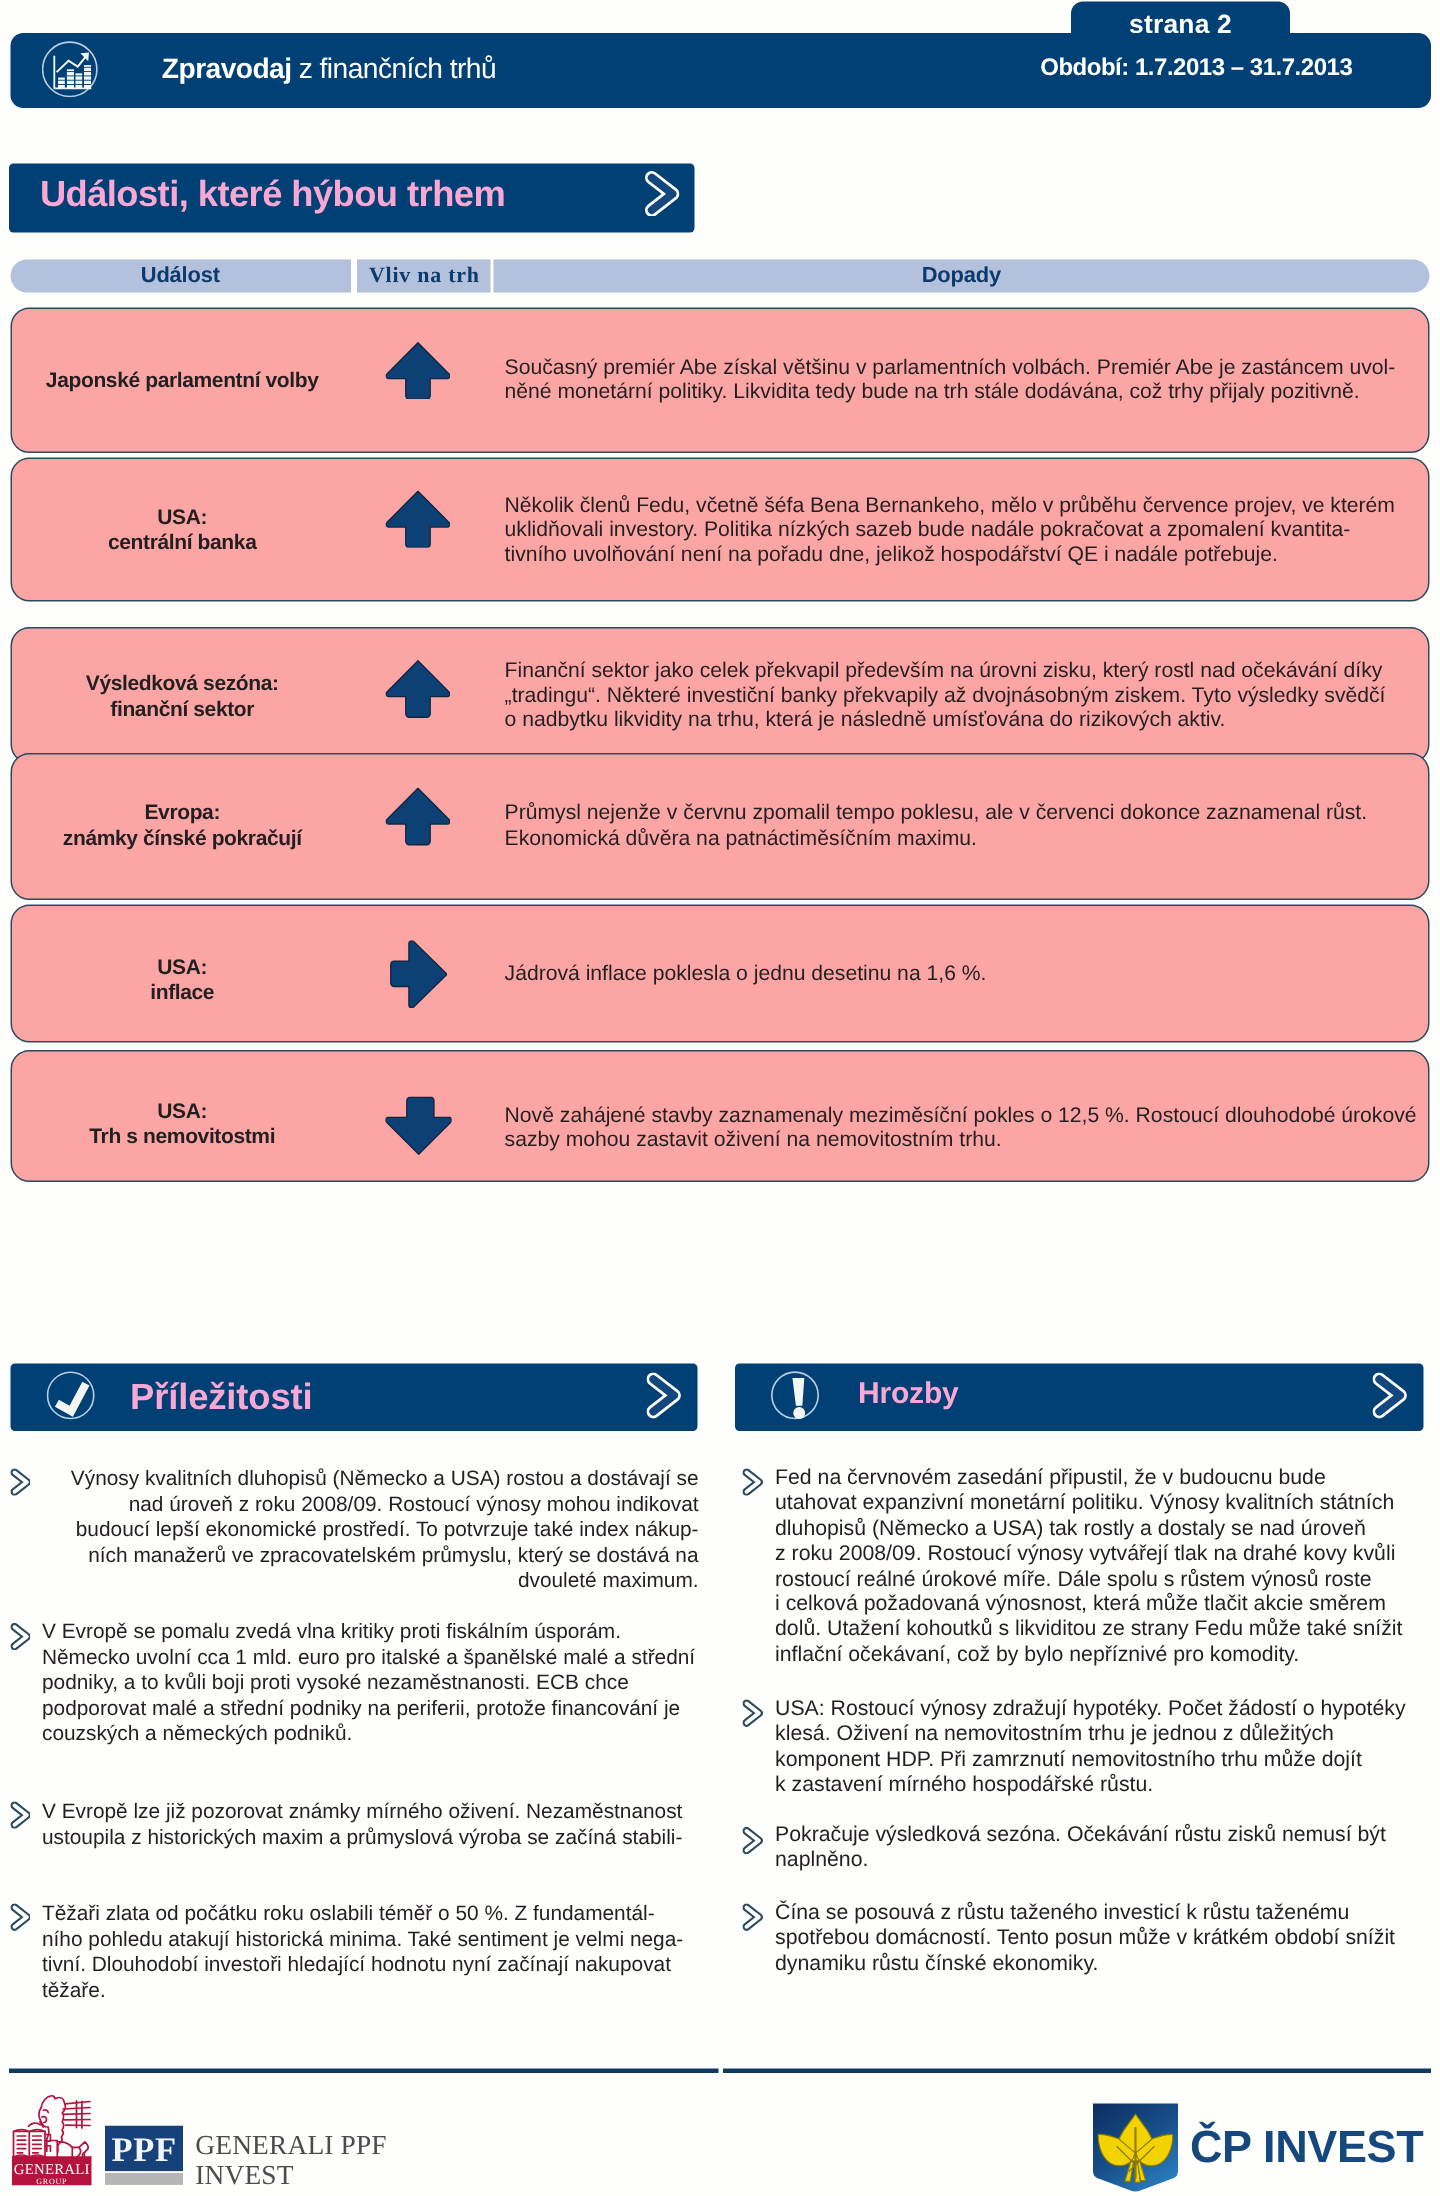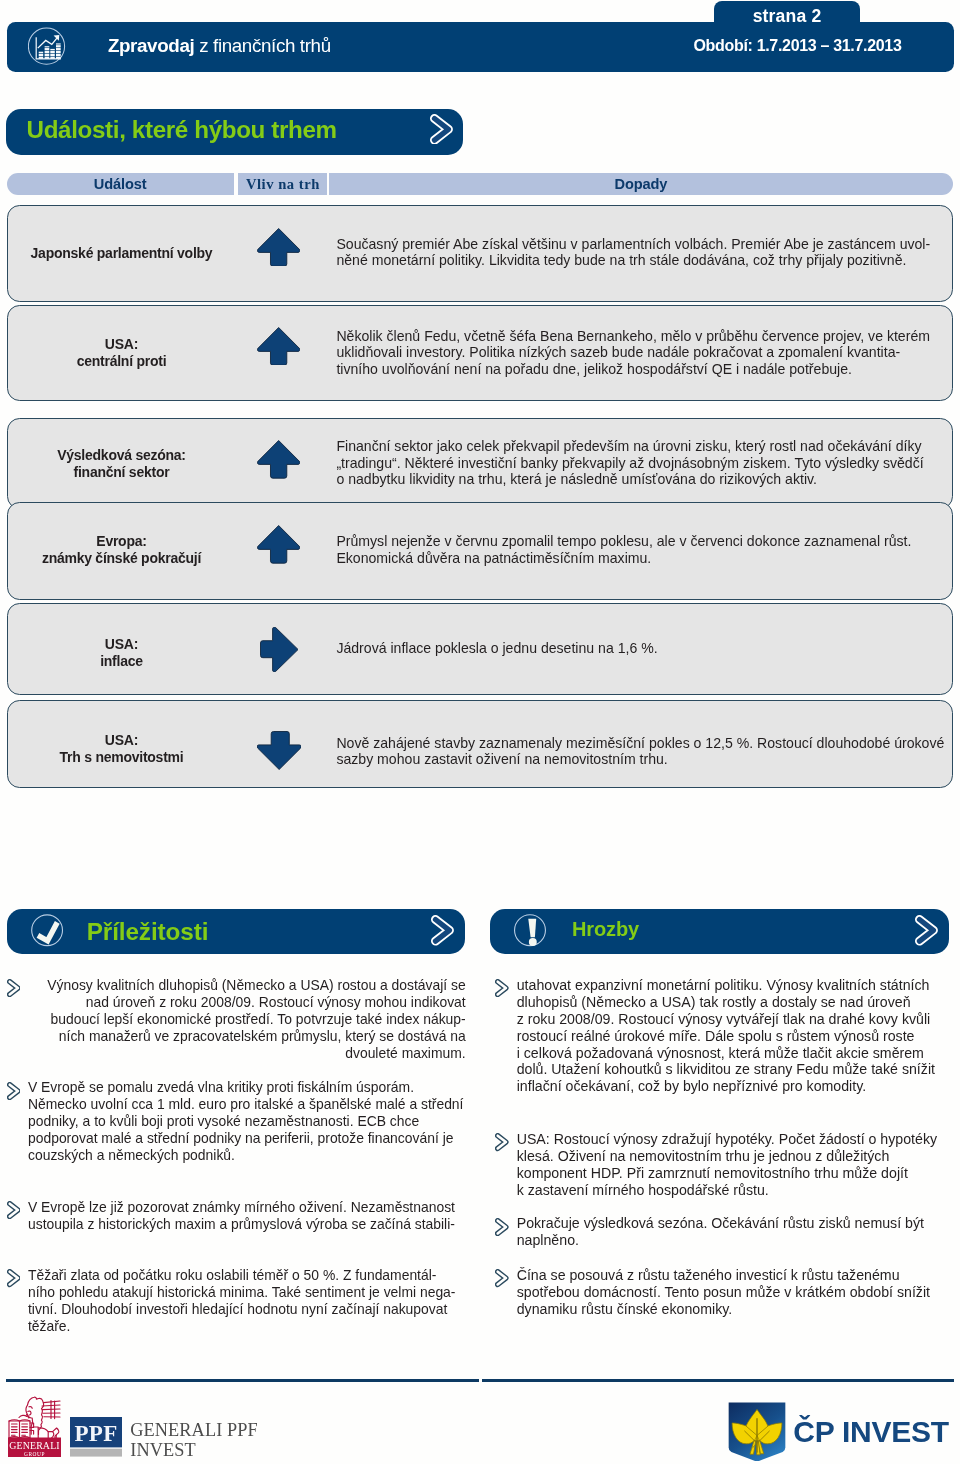--- a/index.html
+++ b/index.html
@@ -27,39 +27,39 @@
     position:absolute; left:101.4px; top:13.4px;
     color:#fff; font-size:18.8px; letter-spacing:-0.37px; white-space:nowrap;
   }
   .masthead-title b { font-weight:bold; }
   .masthead-period {
     position:absolute; left:660px; top:15.6px; width:262px; text-align:center;
     color:#fff; font-size:16px; font-weight:bold; letter-spacing:-0.32px; white-space:nowrap;
   }
 
   
-  .banner { position:absolute; background:#014074; border-radius:15px; color:#84cc16; }
+  .banner { position:absolute; background:#014074; border-radius:3px; color:#f9a8d4; }
   .banner .btitle { position:absolute; font-weight:bold; letter-spacing:-0.45px; white-space:nowrap; }
   .banner-events { left:6px; top:109px; width:456.5px; height:45.5px; }
   .banner-events .btitle { left:20.6px; top:6.9px; font-size:24.2px; letter-spacing:-0.36px; }
   .banner-events .bchev { position:absolute; left:424.4px; top:4.9px; width:22.9px; height:30.6px; }
 
   
   .th {
     position:absolute; top:172.8px; height:22.4px; background:#b3c1dd;
     color:#0c3a6b; font-weight:bold; font-size:14.6px; letter-spacing:-0.12px;
     text-align:center; line-height:22.6px;
   }
   .th1 { left:6.6px; width:227.2px; border-radius:11.2px 0 0 11.2px; }
   .th2 { left:238.4px; width:89px; letter-spacing:0.52px;font-family:Liberation Serif, serif; }
   .th3 { left:328.8px; width:624.2px; border-radius:0 11.2px 11.2px 0; }
 
   .row {
     position:absolute; left:6.6px; width:946.4px;
-    border:1.2px solid #2b4a5e; border-radius:12.6px; background:#e5e5e5;
+    border:1.2px solid #2b4a5e; border-radius:12.6px; background:#fca5a5;
   }
   .ev {
     position:absolute; left:5.9px; width:216px;
     font-weight:bold; font-size:14px; color:#231f20;
     text-align:center; line-height:16.9px; letter-spacing:-0.25px;
   }
   .arrw { position:absolute; }
   .dop {
     position:absolute; left:328.8px;
     font-size:14.1px; line-height:16.3px; color:#231f20; letter-spacing:0px;
@@ -153,21 +153,21 @@
   <div class="ev" style="top:38.8px;"><span>Japonské parlamentní volby</span></div>
   <div class="arrw" style="left:249.5px;top:21.4px;"><svg viewBox="0 0 43.3 38.6" width="43.3" height="38.6">
           <path d="M21.65 0.5 L42.35 21.3 A1.8 1.8 0 0 1 41.1 24.4 L29.8 24.4 L29.8 35.9 A2.3 2.3 0 0 1 27.5 38.2 L15.8 38.2 A2.3 2.3 0 0 1 13.5 35.9 L13.5 24.4 L2.2 24.4 A1.8 1.8 0 0 1 0.95 21.3 Z" fill="#0d4176" stroke="#10263f" stroke-width="0.9" stroke-linejoin="round"></path>
         </svg></div>
   <div class="dop" style="top:29.7px;">
         <div>Současný premiér Abe získal většinu v parlamentních volbách. Premiér Abe je zastáncem uvol-</div>
         <div>něné monetární politiky. Likvidita tedy bude na trh stále dodávána, což trhy přijaly pozitivně.</div>
       </div>
 </div>
 <div class="row" style="top:304.5px;height:96.2px;">
-  <div class="ev" style="top:30.8px;"><span>USA:</span><br><span>centrální proti</span></div>
+  <div class="ev" style="top:30.8px;"><span>USA:</span><br><span>centrální banka</span></div>
   <div class="arrw" style="left:249.5px;top:21.1px;"><svg viewBox="0 0 43.3 38.6" width="43.3" height="38.6">
           <path d="M21.65 0.5 L42.35 21.3 A1.8 1.8 0 0 1 41.1 24.4 L29.8 24.4 L29.8 35.9 A2.3 2.3 0 0 1 27.5 38.2 L15.8 38.2 A2.3 2.3 0 0 1 13.5 35.9 L13.5 24.4 L2.2 24.4 A1.8 1.8 0 0 1 0.95 21.3 Z" fill="#0d4176" stroke="#10263f" stroke-width="0.9" stroke-linejoin="round"></path>
         </svg></div>
   <div class="dop" style="top:22.5px;">
         <div>Několik členů Fedu, včetně šéfa Bena Bernankeho, mělo v průběhu července projev, ve kterém</div>
         <div>uklidňovali investory. Politika nízkých sazeb bude nadále pokračovat a zpomalení kvantita-</div>
         <div>tivního uvolňování není na pořadu dne, jelikož hospodářství QE i nadále potřebuje.</div>
       </div>
 </div>
 <div class="row" style="top:405.7px;height:91.1px;margin-top:12px;">
@@ -283,20 +283,21 @@
         </p>
       </div>
 </div>
 <div class="col col-r">
   <div class="bullet" style="top:2.7px;">
         <span class="bchev"><svg viewBox="0 0 13.6 18.2" width="13.6" height="18.2">
             <path d="M2.70 2.70 L10.90 9.10 L2.70 15.50" fill="none" stroke="#2b4a5e" stroke-width="5.4" stroke-linecap="round" stroke-linejoin="round"></path>
             <path d="M2.70 2.70 L10.90 9.10 L2.70 15.50" fill="none" stroke="#fefefd" stroke-width="2.6" stroke-linecap="round" stroke-linejoin="round"></path>
           </svg></span>
         <p>
+          <span style="display:block">Fed na červnovém zasedání připustil, že v budoucnu bude</span>
           <span style="display:block">utahovat expanzivní monetární politiku. Výnosy kvalitních státních</span>
           <span style="display:block">dluhopisů (Německo a USA) tak rostly a dostaly se nad úroveň</span>
           <span style="display:block">z roku 2008/09. Rostoucí výnosy vytvářejí tlak na drahé kovy kvůli</span>
           <span style="display:block">rostoucí reálné úrokové míře. Dále spolu s růstem výnosů roste</span>
           <span style="display:block">i celková požadovaná výnosnost, která může tlačit akcie směrem</span>
           <span style="display:block">dolů. Utažení kohoutků s likviditou ze strany Fedu může také snížit</span>
           <span style="display:block">inflační očekávaní, což by bylo nepříznivé pro komodity.</span>
         </p>
       </div>
   <div class="bullet" style="top:157.2px;">

